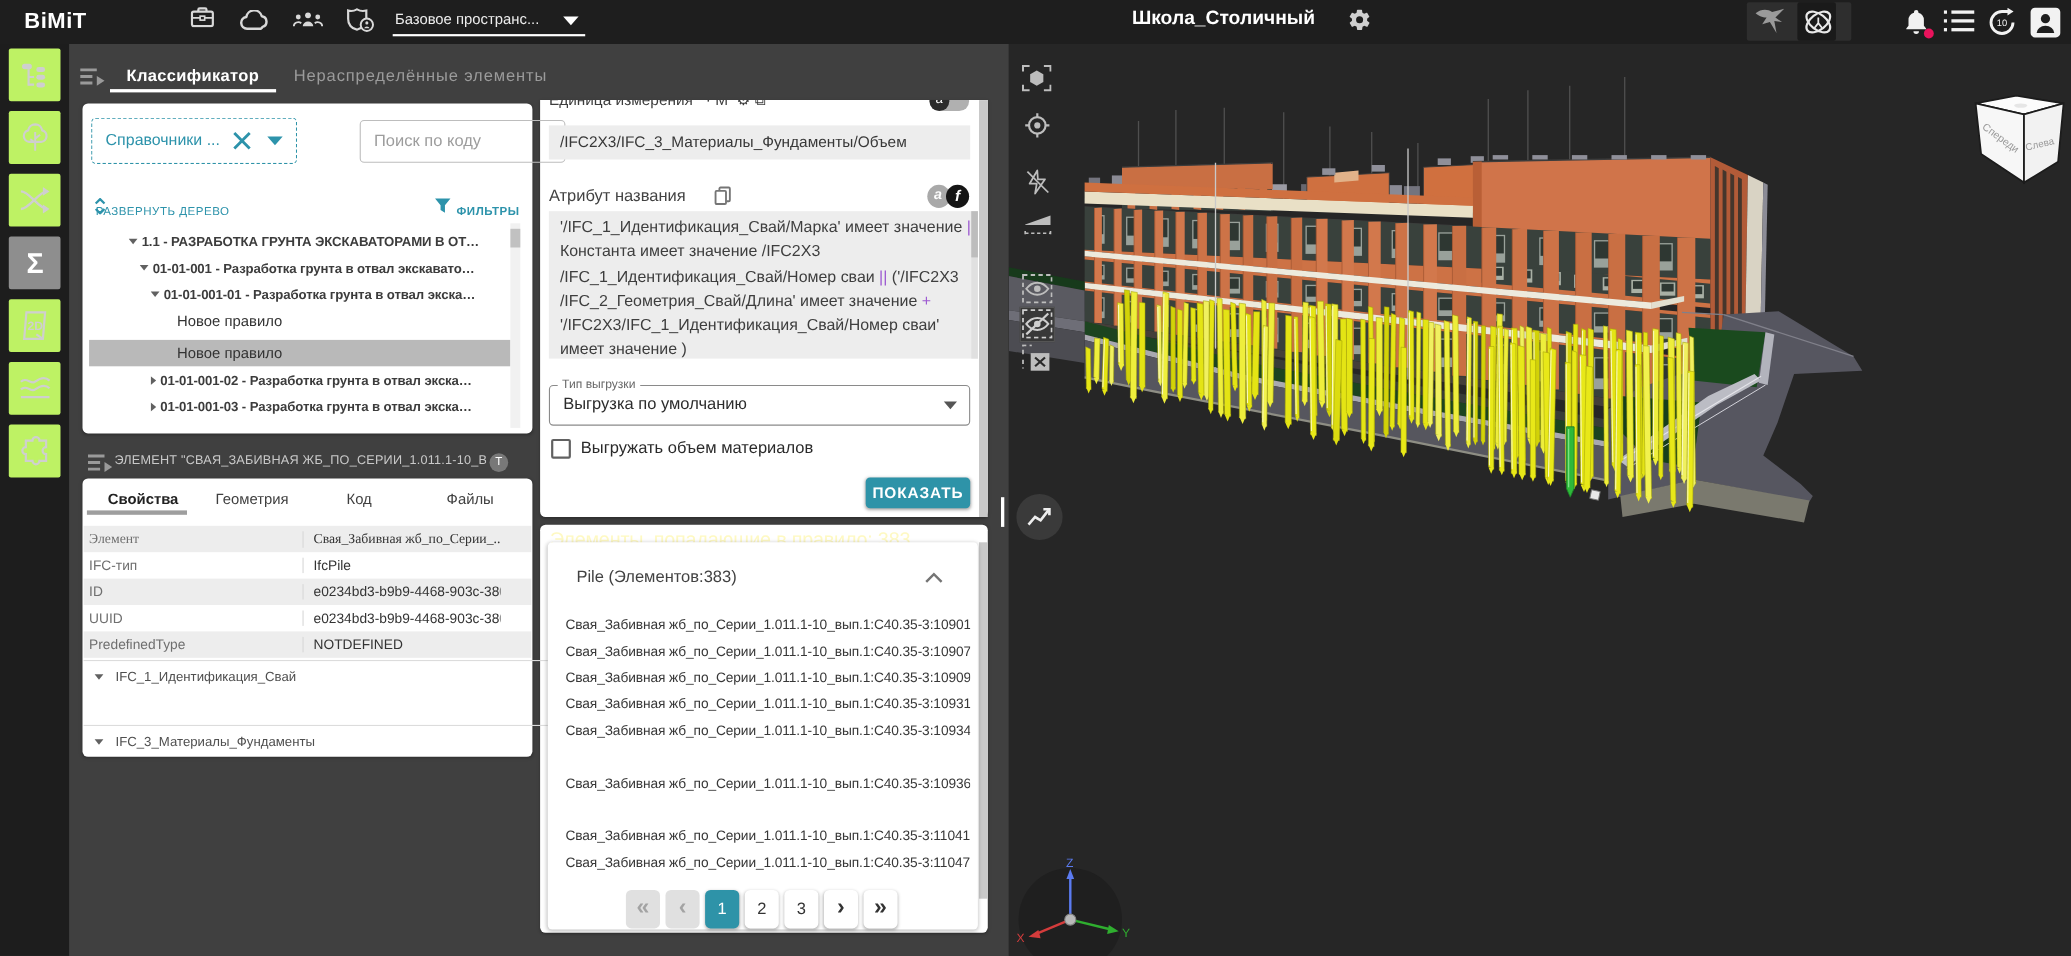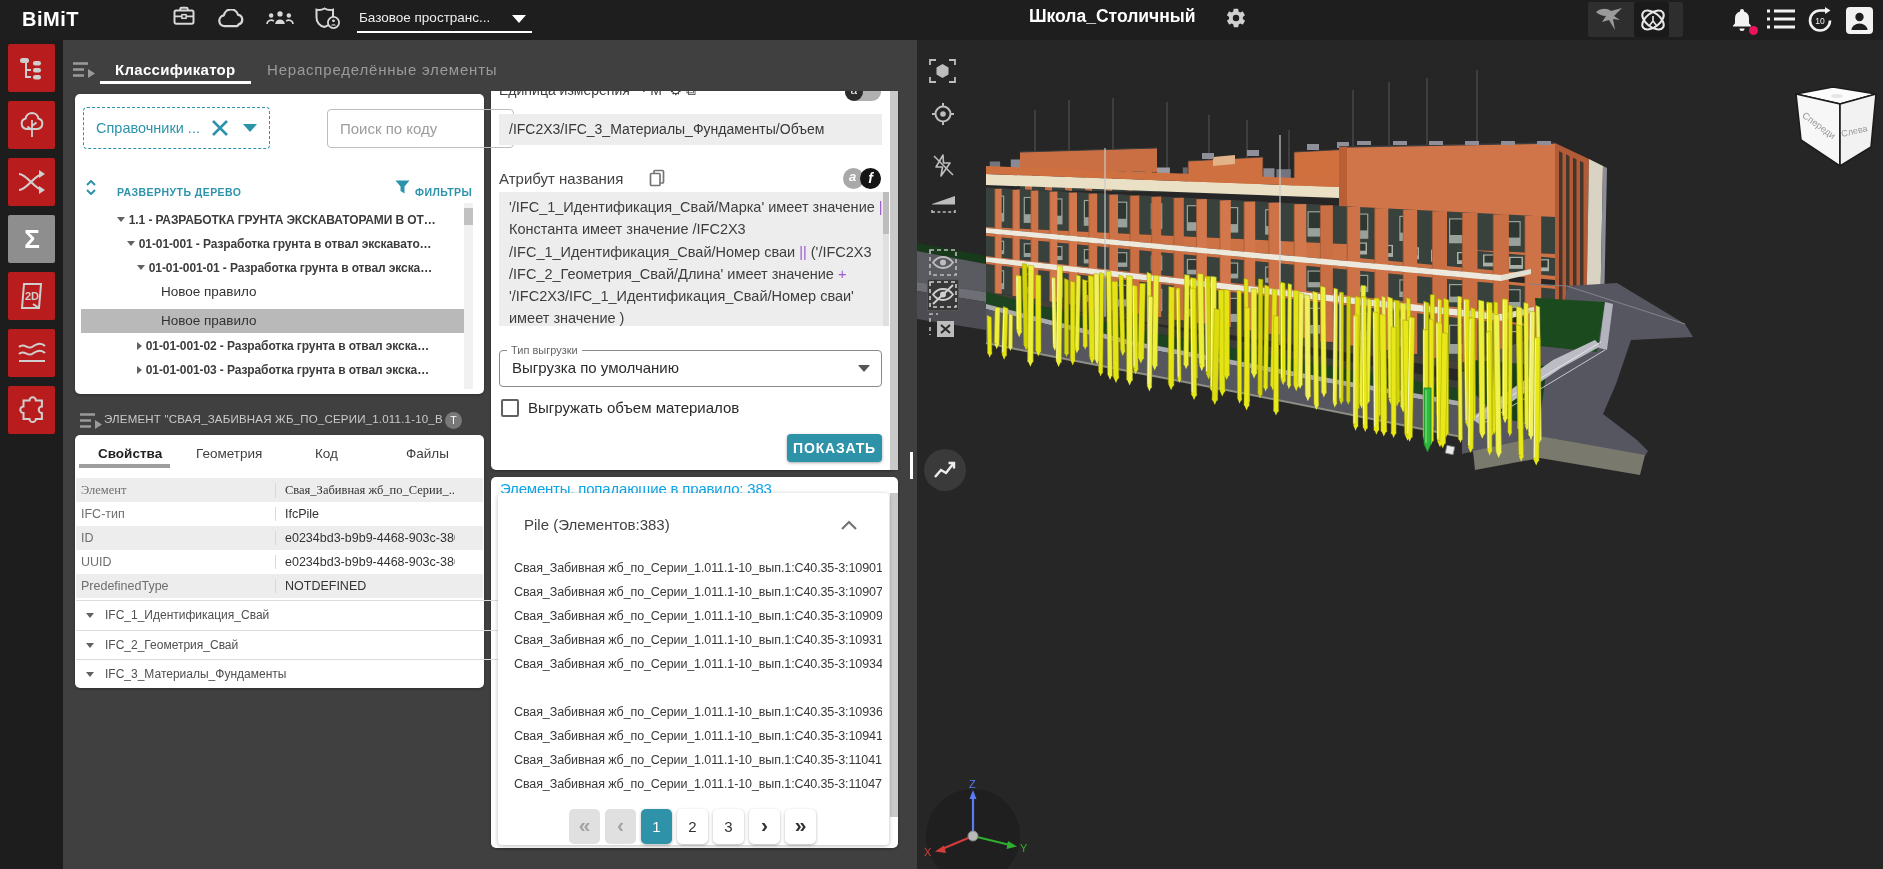--- a/index.html
+++ b/index.html
@@ -11,38 +11,38 @@
 #logo { left:22px; top:8px; color:#fff; font-size:20px; font-weight:bold; letter-spacing:0.5px; }
 #dd-label { left:359px; top:10px; color:#ededed; font-size:13.5px; }
 #dd-caret { left:512px; top:15px; width:0; height:0; border-left:7px solid transparent; border-right:7px solid transparent; border-top:8px solid #fff; }
 #dd-line { left:357px; top:31px; width:175px; height:1.5px; background:#fff; }
 #title { left:1029px; top:6px; color:#fff; font-size:17.5px; font-weight:bold; }
 #rgroup { left:1588px; top:2px; width:95px; height:35px; background:#2e2e2e; border-radius:2px; }
 #orbitbox { left:1634px; top:2px; width:35px; height:35px; background:#1a1a1a; border-radius:2px; }
 #reddot { left:1749px; top:26px; width:9px; height:9px; border-radius:50%; background:#e9135c; }
 
 #sidebar { left:0; top:40px; width:63px; height:829px; background:#1d1d1d; }
-.sqico { left:8px; width:47px; height:48px; background:#b91c1c; border-radius:2px; display:flex; align-items:center; justify-content:center; }
+.sqico { left:8px; width:47px; height:48px; background:#bef264; border-radius:2px; display:flex; align-items:center; justify-content:center; }
 .sqico.sel { background:#8e8e8e; }
 
 #main { left:63px; top:40px; width:854px; height:829px; background:#404040; }
 #tab1 { left:115px; top:61px; color:#fff; font-size:15px; font-weight:bold; letter-spacing:0.3px; }
 #tab1line { left:100px; top:81px; width:151px; height:2.5px; background:#fff; }
 #tab2 { left:267px; top:61px; color:#9b9b9b; font-size:15px; letter-spacing:0.8px; }
 .card { background:#fff; border-radius:5px; box-shadow:0 1px 3px rgba(0,0,0,0.3); }
 #cardL1 { left:75px; top:94px; width:409px; height:300px; }
 #cardL2 { left:75px; top:435px; width:409px; height:253px; }
 #cardM1 { left:491px; top:91px; width:407px; height:379px; border-radius:0 0 5px 5px; }
 #cardM2 { left:491px; top:477px; width:407px; height:371px; }
 
 #chip { left:83px; top:107px; width:187px; height:42px; border:1.6px dashed #2e93a8; border-radius:4px; }
 #chip .t { left:12px; top:12px; color:#2d93ab; font-size:14.5px; }
 #search { left:279px; top:109px; width:187px; height:39px; border:1px solid #bdbdbd; border-radius:4px;margin-left:48px; }
 #search .t { left:12px; top:10px; color:#9d9d9d; font-size:15px; }
-#expand { left:117px; top:186px; font-size:10.5px; font-weight:bold; letter-spacing:0.45px; color:#2d93ab; }
+#expand { left:87px; top:186px; font-size:10.5px; font-weight:normal; letter-spacing:0.45px; color:#2d93ab; }
 #filters { left:415px; top:186px; font-size:10.5px; font-weight:bold; letter-spacing:0.45px; color:#2d93ab; }
 .trow { height:24px; line-height:24px; font-size:13.5px; color:#333; white-space:nowrap; overflow:hidden; }
 .trow b { font-weight:bold; color:#3c3c3c; font-size:12px; letter-spacing:-0.1px; }
 #selrow { left:81px; top:309px; width:383px; height:24px; background:#b9b9b9; }
 .tri-d { width:0; height:0; border-left:4.5px solid transparent; border-right:4.5px solid transparent; border-top:5.5px solid #616161; display:inline-block; }
 .tri-r { width:0; height:0; border-top:4.5px solid transparent; border-bottom:4.5px solid transparent; border-left:5.5px solid #616161; display:inline-block; }
 #treescroll { left:464px; top:203px; width:9px; height:186px; background:#f1f1f1; }
 #treethumb { left:464px; top:208px; width:9px; height:17px; background:#c1c1c1; }
 
 #elhdr { left:104px; top:413px; color:#c9c9c9; font-size:11.5px; letter-spacing:0.2px; white-space:nowrap; overflow:hidden; width:338px; }
@@ -61,21 +61,21 @@
 #mtextarea .p { color:#9c59d1; }
 #mselect { left:499px; top:350px; width:383px; height:37px; border:1px solid #8a8a8a; border-radius:4px; }
 #msel-label { left:507px; top:344px; background:#fff; padding:0 4px; font-size:11px; color:#666; }
 #msel-val { left:512px; top:359px; font-size:15px; color:#2c2c2c; }
 #msel-caret { left:858px; top:365px; width:0; height:0; border-left:6px solid transparent; border-right:6px solid transparent; border-top:7px solid #555; }
 #mcheck { left:501px; top:399px; width:18px; height:18px; border:2px solid #616161; border-radius:2px; }
 #mchecklabel { left:528px; top:399px; font-size:15px; color:#2a2a2a; }
 #mbtn { left:787px; top:434px; width:95px; height:28px; background:#2e93a8; border-radius:4px; color:#fff; font-size:14px; font-weight:bold; letter-spacing:0.8px; text-align:center; line-height:28px; box-shadow:0 1px 3px rgba(0,0,0,0.35); }
 .cscroll { width:8px; background:#c9c9c9; }
 
-#m2hdr { left:500px; top:480px; color:#0ea5e9; font-size:15px; letter-spacing:-0.2px; }
+#m2hdr { left:500px; top:480px; color:#fef9c3; font-size:18px; letter-spacing:-0.2px; }
 #pilecard { left:498px; top:493px; width:391px; height:352px; background:#fff; border-radius:4px; box-shadow:0 1px 4px rgba(0,0,0,0.28); }
 #piletitle { left:524px; top:516px; color:#424242; font-size:15px; }
 .litem { left:514px; width:368px; height:24px; line-height:24px; font-size:12.5px; letter-spacing:-0.1px; color:#383838; white-space:nowrap; overflow:hidden; }
 .pgbtn { top:809px; width:31px; height:35px; border-radius:5px; background:#fff; box-shadow:0 1px 3px rgba(0,0,0,0.3); text-align:center; line-height:35px; font-size:15px; color:#333; }
 .pgbtn.dis { background:#e0e0e0; color:#a3a3a3; box-shadow:none; }
 .pgbtn.act { background:#2e93a8; color:#fff; }
 .pgbtn.ch { font-size:21px; line-height:32px; font-weight:bold; }
 
 #pscroll { left:910px; top:452px; width:3px; height:27px; background:#fff; }
 
@@ -273,21 +273,20 @@
     </div>
   <div class="abs prow" style="top:550px;">
       <div class="l">UUID</div>
       <div class="v">e0234bd3-b9b9-4468-903c-380a...</div>
     </div>
   <div class="abs prow" style="top:574px; background:#ededed;">
       <div class="l">PredefinedType</div>
       <div class="v">NOTDEFINED</div>
     </div>
   <div class="abs sect" style="top:600px;"><span class="tri-d" style="margin:12px 0 0 10px;"></span><span style="position:absolute; left:29px; top:7px;">IFC_1_Идентификация_Свай</span></div>
-  <div class="abs sect" style="top:630px;"><span class="tri-d" style="margin:12px 0 0 10px;"></span><span style="position:absolute; left:29px; top:7px;">IFC_2_Геометрия_Свай</span></div>
   <div class="abs sect" style="top:659px;"><span class="tri-d" style="margin:12px 0 0 10px;"></span><span style="position:absolute; left:29px; top:7px;">IFC_3_Материалы_Фундаменты</span></div>
 
   <div class="abs" style="left:499px; top:91px; width:390px; height:12px; overflow:hidden;">
     <div style="position:absolute; top:-9px; color:#3d3d3d; font-size:14px;">Единица измерения&nbsp;&nbsp;&nbsp;·&nbsp;М&nbsp;&nbsp;⚙&nbsp;⧉</div>
     <div style="position:absolute; left:346px; top:-8px; width:36px; height:18px; background:#b0b0b0; border-radius:9px;"></div>
     <div style="position:absolute; left:346px; top:-8px; width:18px; height:18px; background:#2b2b2b; border-radius:50%; color:#fff; font-style:italic; font-size:12px; text-align:center;">a</div>
   </div>
   <div class="abs" id="mfield1">/IFC2X3/IFC_3_Материалы_Фундаменты/Объем</div>
   <div class="abs" id="attrlabel">Атрибут названия</div>
   <svg class="abs" style="left:649px; top:169px;" width="16" height="18" viewBox="0 0 16 18">
@@ -321,21 +320,20 @@
   <div class="abs" id="piletitle">Pile (Элементов:383)</div>
   <svg class="abs" style="left:840px; top:519px;" width="18" height="12" viewBox="0 0 18 12">
     <path d="M2 10 L9 3 L16 10" fill="none" stroke="#757575" stroke-width="2.2"></path>
   </svg>
   <div class="abs litem" style="top:556px;">Свая_Забивная жб_по_Серии_1.011.1-10_вып.1:С40.35-3:10901</div>
   <div class="abs litem" style="top:580px;">Свая_Забивная жб_по_Серии_1.011.1-10_вып.1:С40.35-3:10907</div>
   <div class="abs litem" style="top:604px;">Свая_Забивная жб_по_Серии_1.011.1-10_вып.1:С40.35-3:10909</div>
   <div class="abs litem" style="top:628px;">Свая_Забивная жб_по_Серии_1.011.1-10_вып.1:С40.35-3:10931</div>
   <div class="abs litem" style="top:652px;">Свая_Забивная жб_по_Серии_1.011.1-10_вып.1:С40.35-3:10934</div>
   <div class="abs litem" style="top:676px;margin-top:24px;">Свая_Забивная жб_по_Серии_1.011.1-10_вып.1:С40.35-3:10936</div>
-  <div class="abs litem" style="top:724px;">Свая_Забивная жб_по_Серии_1.011.1-10_вып.1:С40.35-3:10941</div>
   <div class="abs litem" style="top:748px;">Свая_Забивная жб_по_Серии_1.011.1-10_вып.1:С40.35-3:11041</div>
   <div class="abs litem" style="top:772px;">Свая_Забивная жб_по_Серии_1.011.1-10_вып.1:С40.35-3:11047</div>
   <div class="abs pgbtn dis ch" style="left:569px;">«</div>
   <div class="abs pgbtn dis ch" style="left:605px;">‹</div>
   <div class="abs pgbtn act" style="left:641px;">1</div>
   <div class="abs pgbtn" style="left:677px;">2</div>
   <div class="abs pgbtn" style="left:713px;">3</div>
   <div class="abs pgbtn ch" style="left:749px;">›</div>
   <div class="abs pgbtn ch" style="left:785px;">»</div>
   <div class="abs" id="pscroll"></div>

